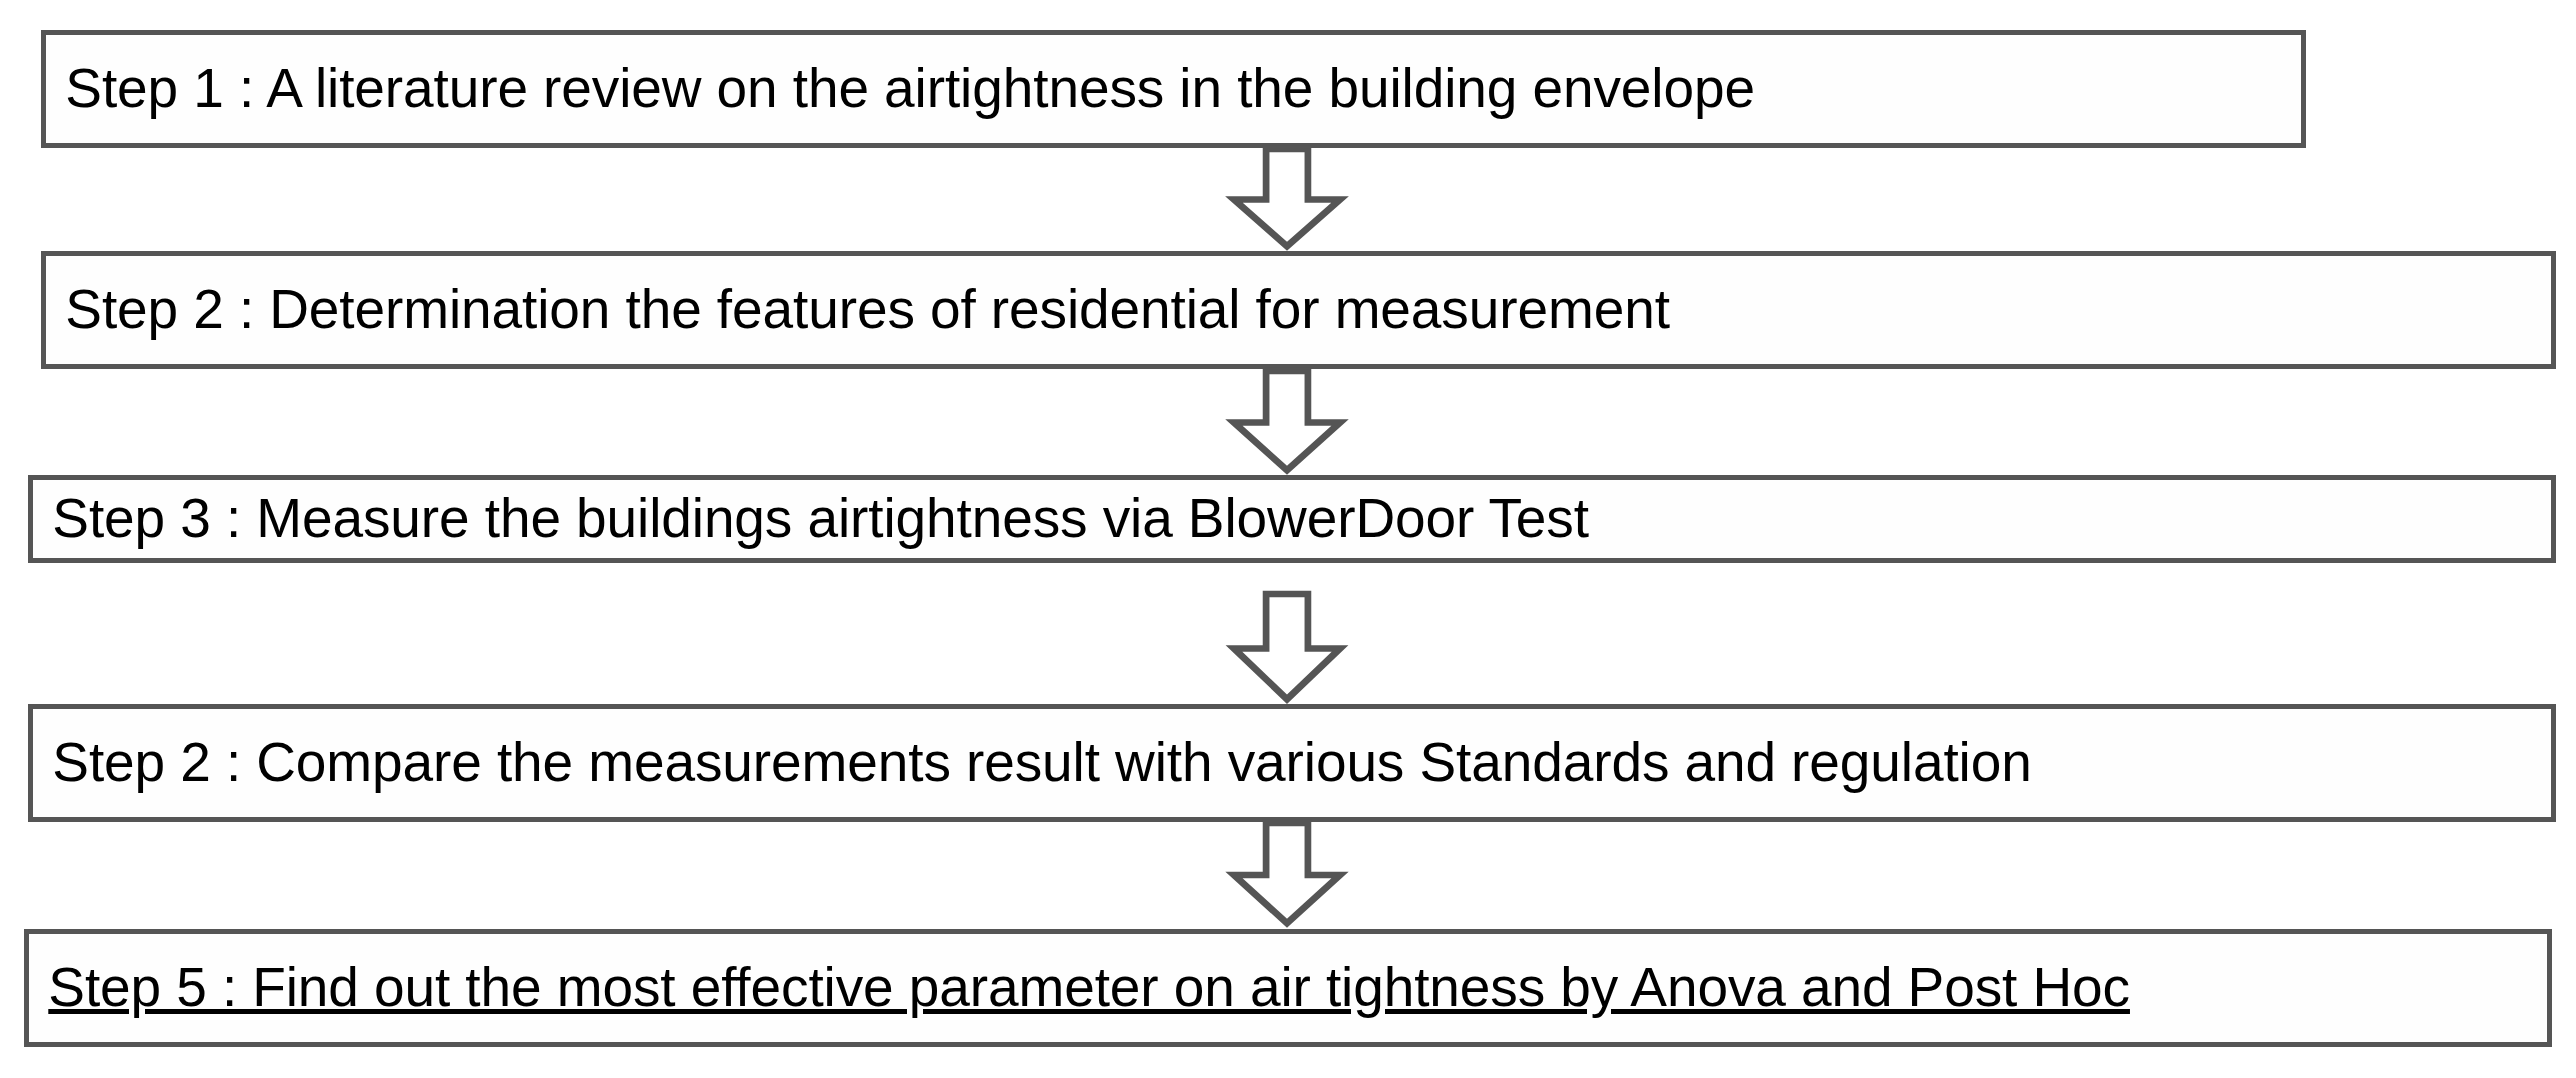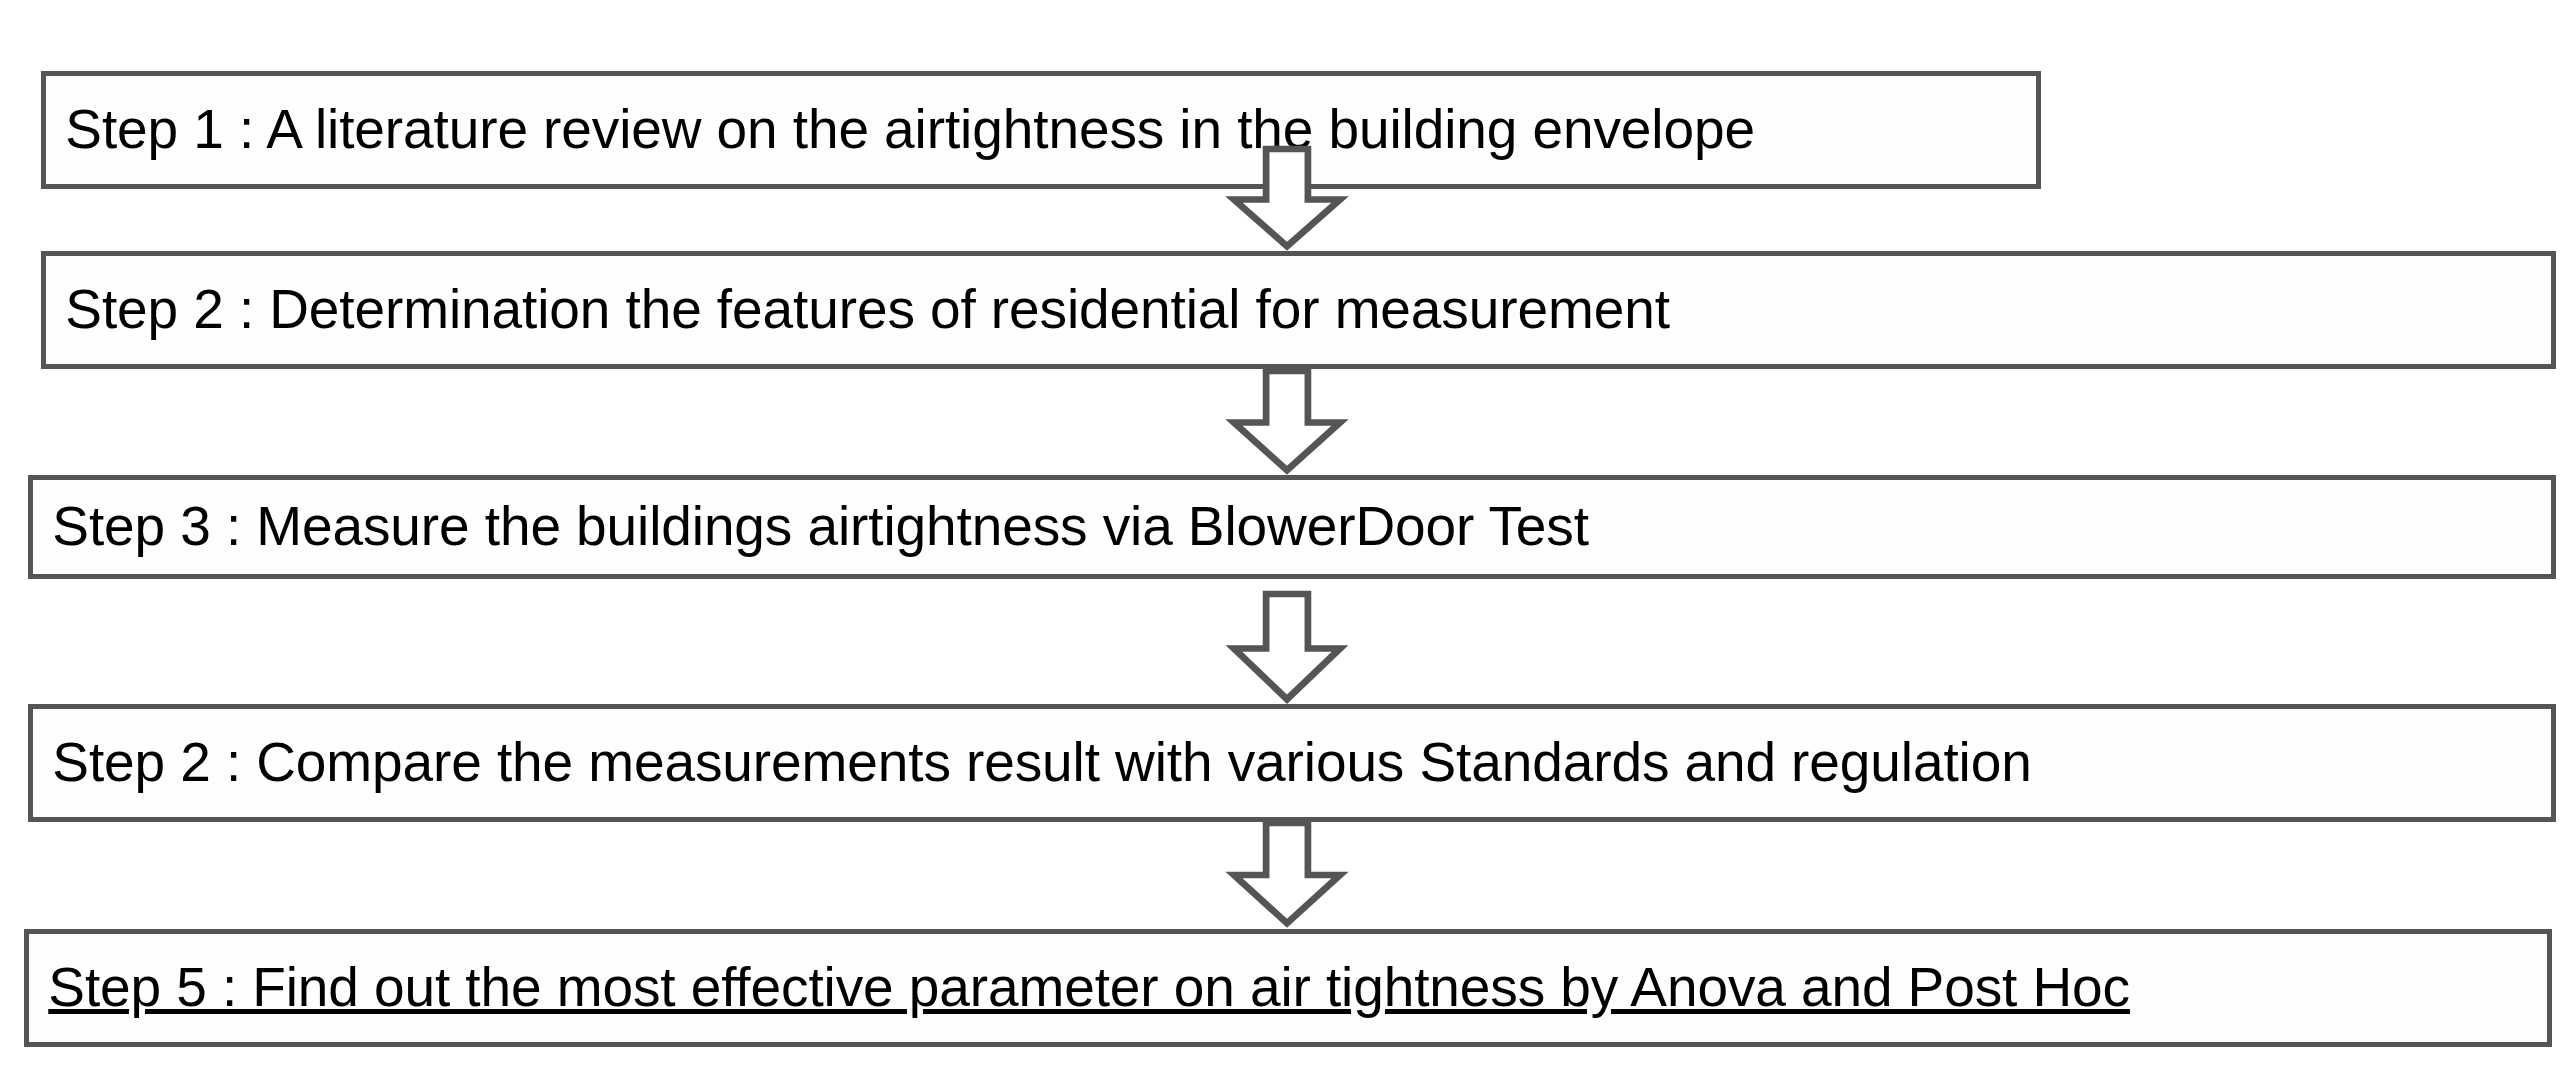--- a/index.html
+++ b/index.html
@@ -51,41 +51,41 @@
     stroke: #555555;
     stroke-width: 9;
     stroke-linejoin: miter;
   }
 </style>
 </head>
 <body>
 
 <div id="canvas">
 
-  <div class="flow-step" style="left:41px; top:30px; width:2000px; height:118px;margin-top:41px;">
+  <div class="flow-step" style="left:41px; top:30px; width:2265px; height:118px;">
     <span class="flow-step-label">Step 1 : A literature review on the airtightness in the building envelope</span>
   </div>
 
   <div class="flow-arrow" style="left:1231px; top:149px; height:101px;">
     <svg viewBox="0 0 150 136" preserveAspectRatio="none">
       <polygon points="47,0 103,0 103,68 146,68 75,131 4,68 47,68"></polygon>
     </svg>
   </div>
 
   <div class="flow-step" style="left:41px; top:251px; width:2515px; height:118px;">
     <span class="flow-step-label">Step 2 : Determination the features of residential for measurement</span>
   </div>
 
   <div class="flow-arrow" style="left:1231px; top:371px; height:103px;">
     <svg viewBox="0 0 150 138" preserveAspectRatio="none">
       <polygon points="47,0 103,0 103,69 146,69 75,133 4,69 47,69"></polygon>
     </svg>
   </div>
 
-  <div class="flow-step" style="left:28px; top:475px; width:2528px; height:104px;">
+  <div class="flow-step" style="left:28px; top:475px; width:2528px; height:88px;">
     <span class="flow-step-label">Step 3 : Measure the buildings airtightness via BlowerDoor Test</span>
   </div>
 
   <div class="flow-arrow" style="left:1231px; top:594px; height:109px;">
     <svg viewBox="0 0 150 146" preserveAspectRatio="none">
       <polygon points="47,0 103,0 103,73 146,73 75,141 4,73 47,73"></polygon>
     </svg>
   </div>
 
   <div class="flow-step" style="left:28px; top:704px; width:2528px; height:118px;">

